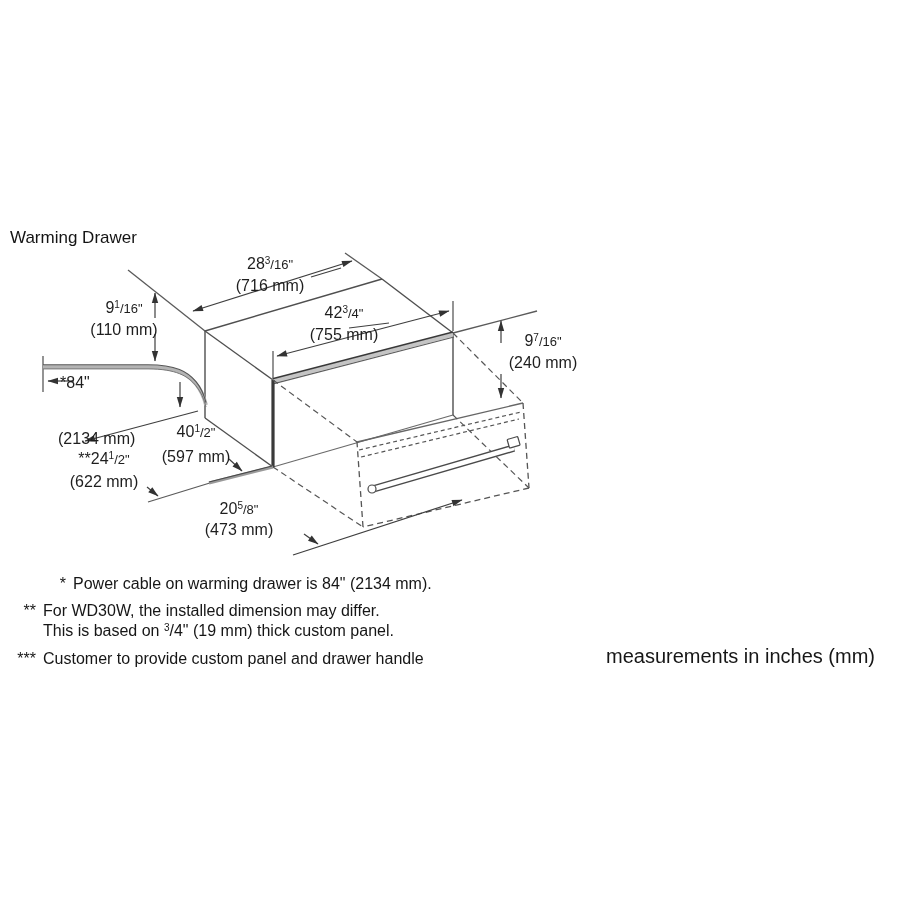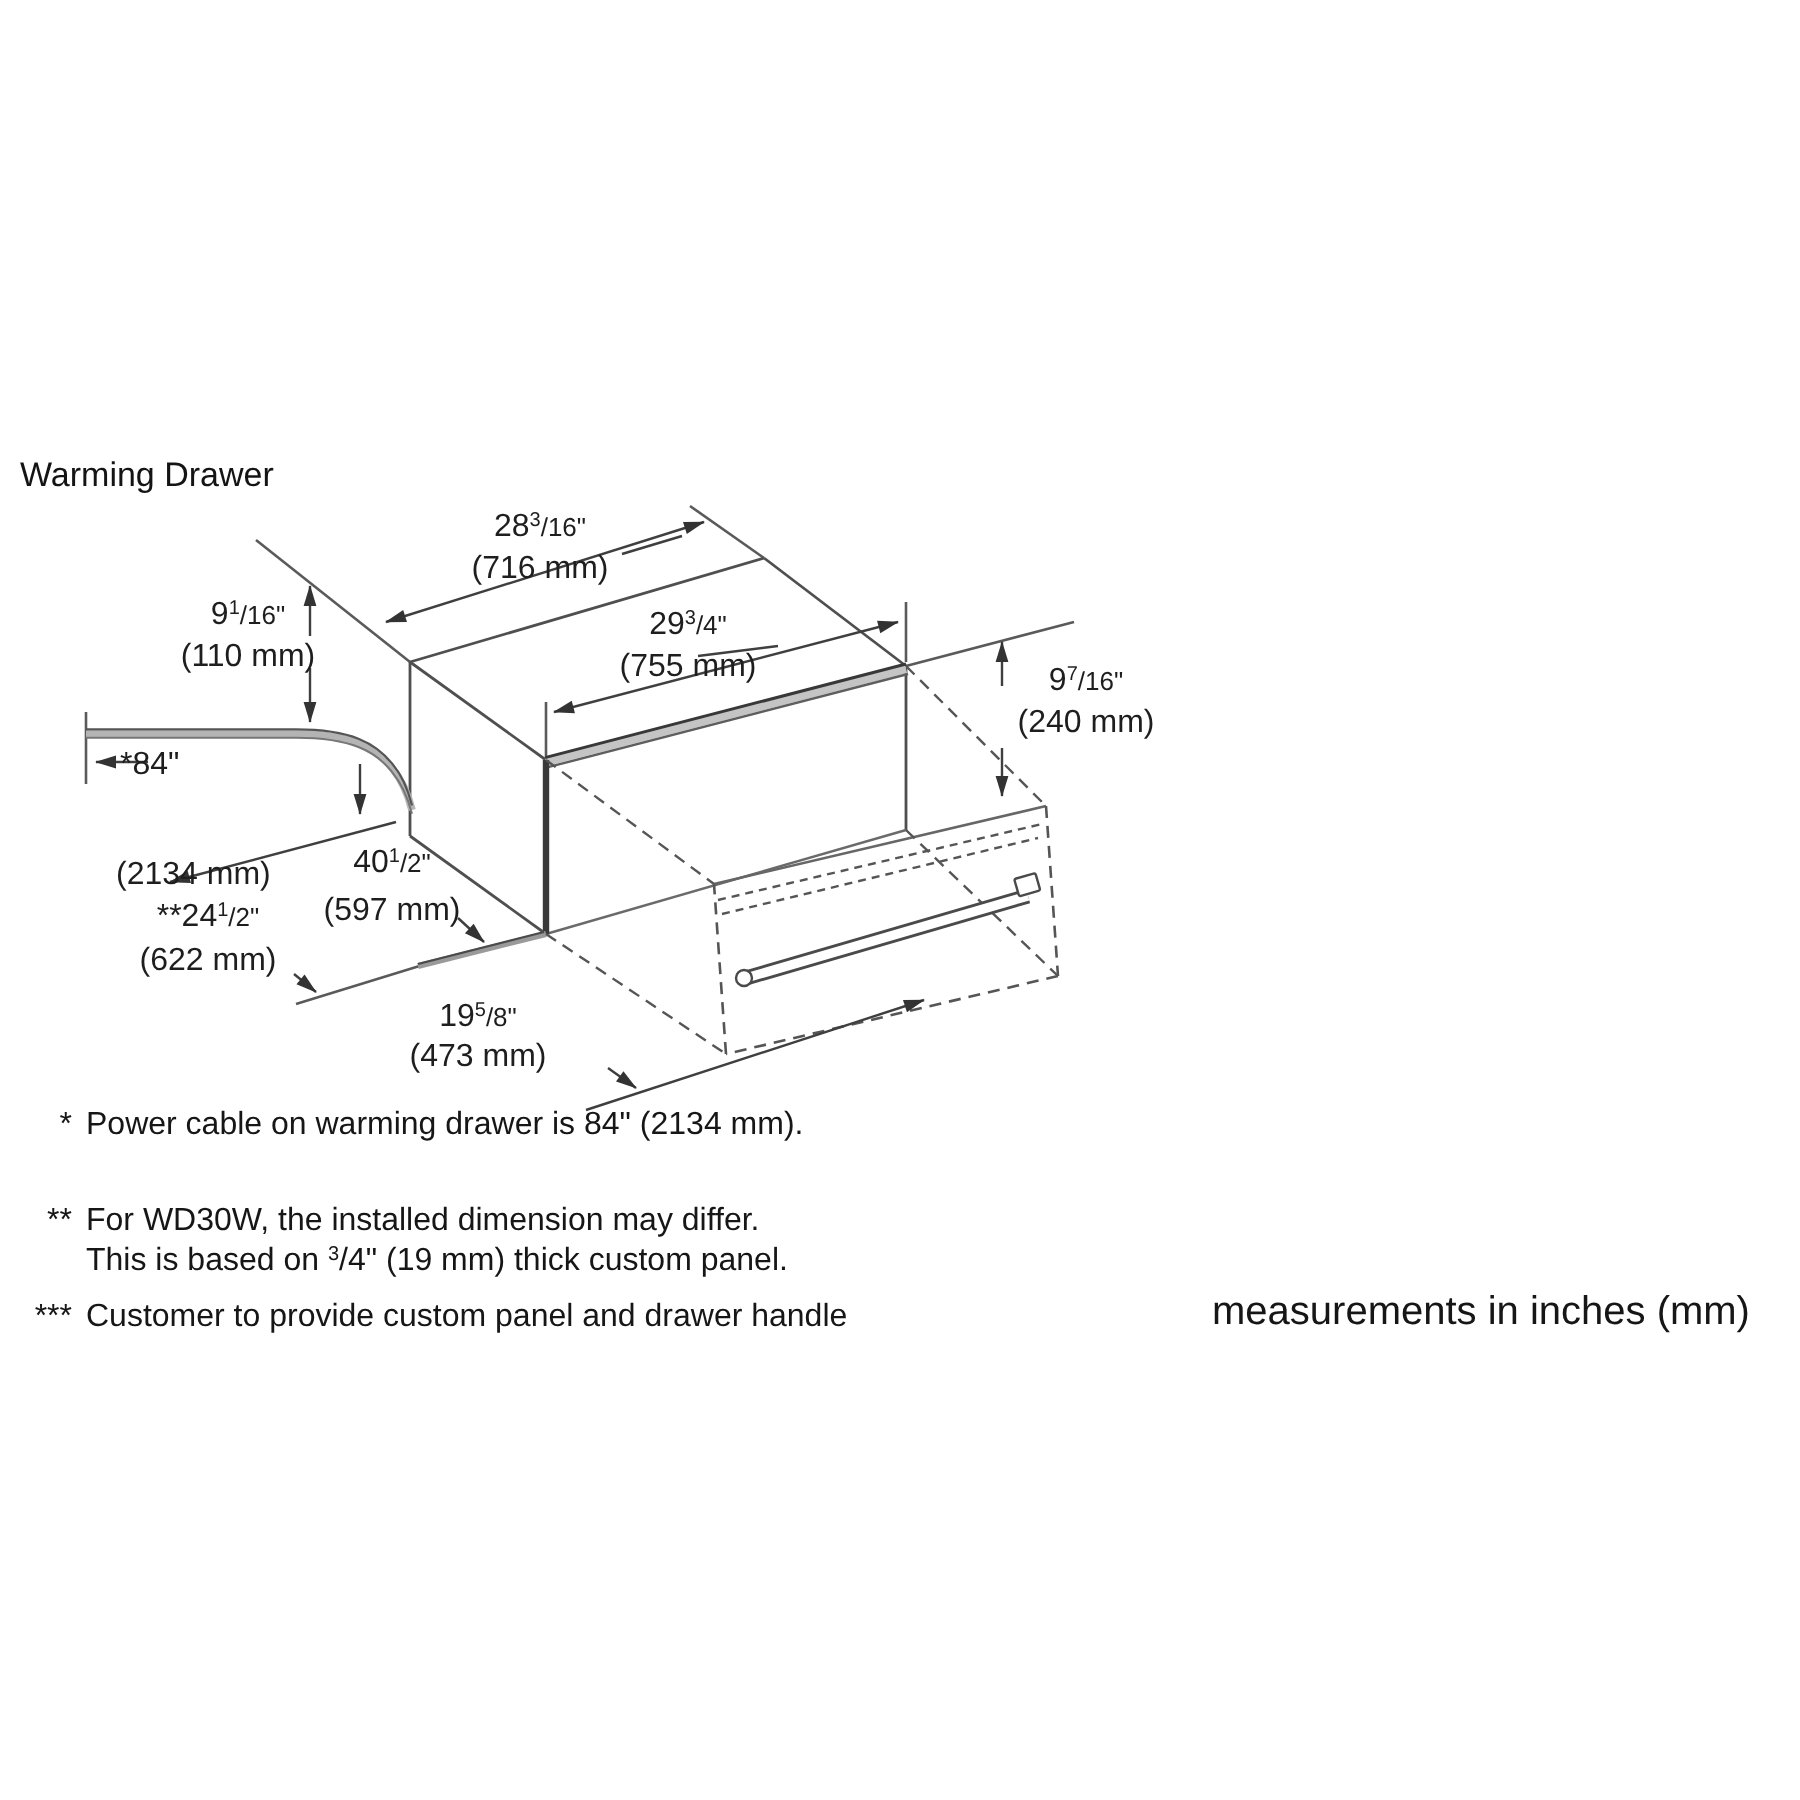--- a/index.html
+++ b/index.html
@@ -106,21 +106,21 @@
   </svg>
 
   <div class="title">Warming Drawer</div>
 
   <div class="dim" style="left:270px;top:250px;">
     <span><span class="fpre">28</span><span class="fsup">3</span><span class="fpost">/16"</span></span>
     <span class="mm">(716 mm)</span>
   </div>
 
   <div class="dim" style="left:344px;top:299px;">
-    <span><span class="fpre">29</span><span class="fsup">3</span><span class="fpost">/4"</span></span>
+    <span><span class="fpre">42</span><span class="fsup">3</span><span class="fpost">/4"</span></span>
     <span class="mm">(755 mm)</span>
   </div>
 
   <div class="dim" style="left:124px;top:294px;">
     <span><span class="fpre">9</span><span class="fsup">1</span><span class="fpost">/16"</span></span>
     <span class="mm">(110 mm)</span>
   </div>
 
   <div class="dim" style="left:543px;top:327px;">
     <span><span class="fpre">9</span><span class="fsup">7</span><span class="fpost">/16"</span></span>
@@ -136,25 +136,25 @@
     <span><span class="fpre">40</span><span class="fsup">1</span><span class="fpost">/2"</span></span>
     <span class="mm">(597 mm)</span>
   </div>
 
   <div class="dim" style="left:104px;top:445px;line-height:22px;">
     <span><span class="fpre">**24</span><span class="fsup">1</span><span class="fpost">/2"</span></span>
     <span class="mm">(622 mm)</span>
   </div>
 
   <div class="dim" style="left:239px;top:496px;line-height:20px;">
-    <span><span class="fpre">19</span><span class="fsup">5</span><span class="fpost">/8"</span></span>
+    <span><span class="fpre">20</span><span class="fsup">5</span><span class="fpost">/8"</span></span>
     <span class="mm">(473 mm)</span>
   </div>
 
-  <div class="fn" style="top:550px;">
+  <div class="fn" style="top:571px;padding-left:30px;">
     <span class="mk">*</span><span><span>Power cable on warming drawer is 84" (2134 mm).</span><span class="fsup"></span><span></span></span>
   </div>
   <div class="fn" style="top:598px;">
     <span class="mk">**</span><span><span>For WD30W, the installed dimension may differ.</span><span class="fsup"></span><span></span></span>
   </div>
   <div class="fn" style="top:618px;">
     <span class="mk"></span><span><span>This is based on </span><span class="fsup">3</span><span>/4" (19 mm) thick custom panel.</span></span>
   </div>
   <div class="fn" style="top:646px;">
     <span class="mk">***</span><span><span>Customer to provide custom panel and drawer handle</span><span class="fsup"></span><span></span></span>

